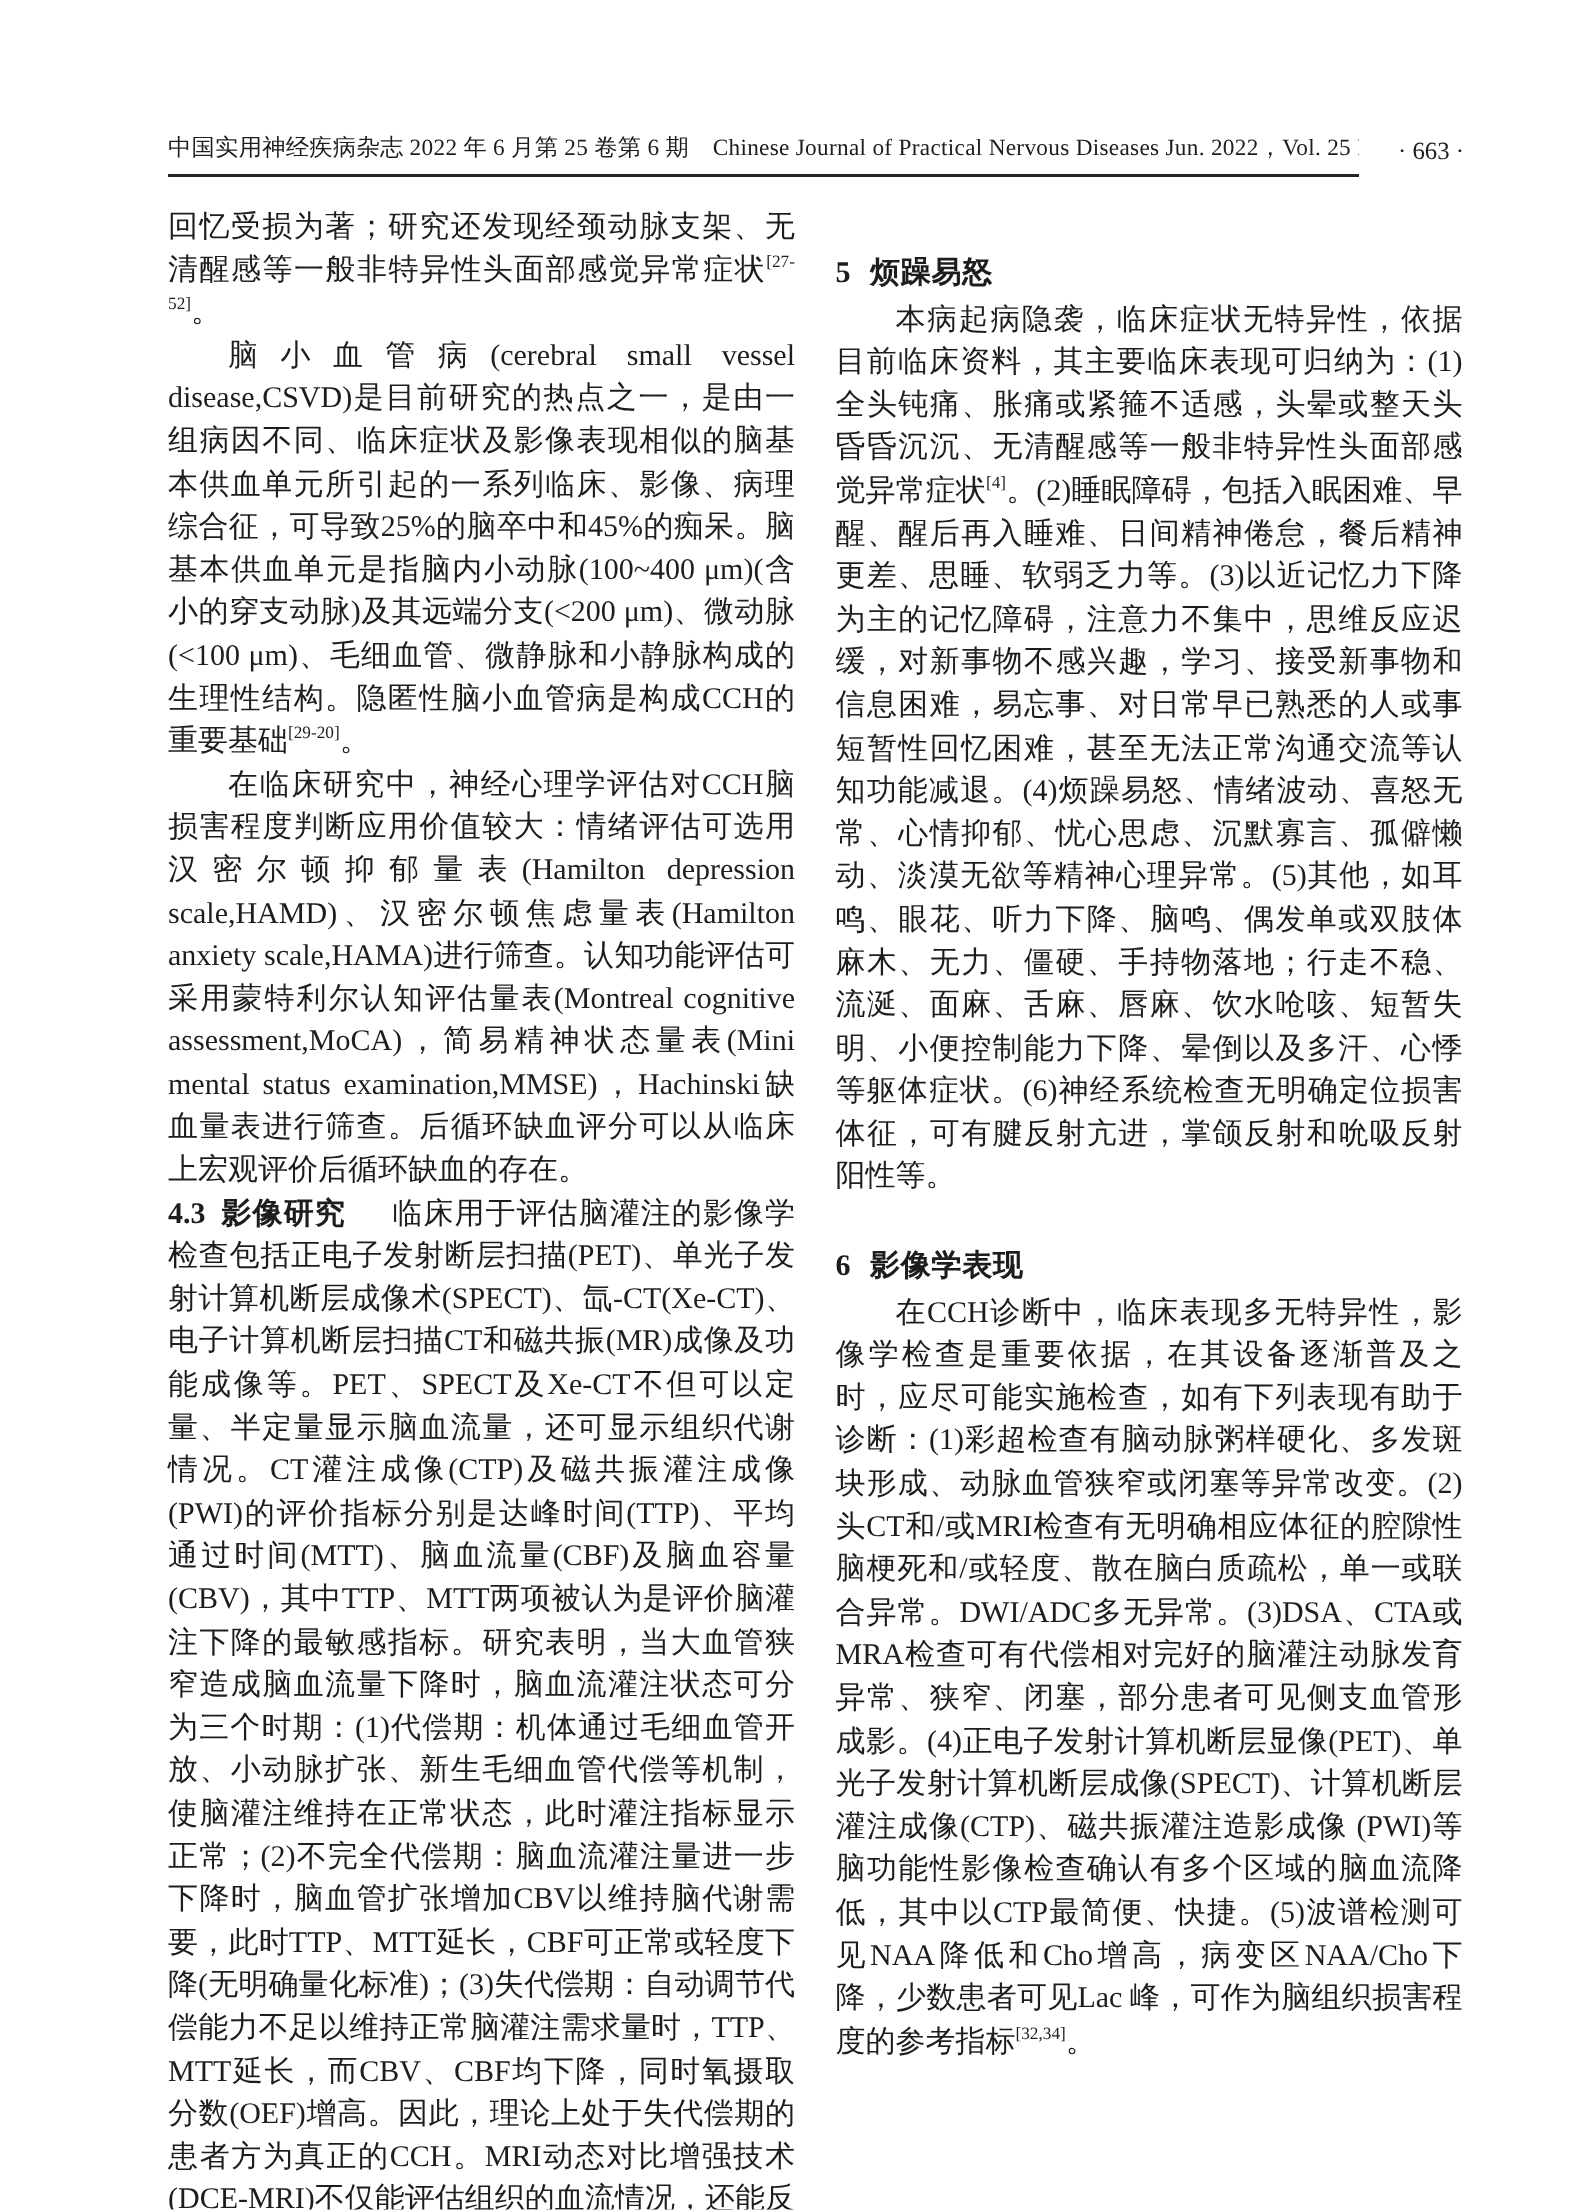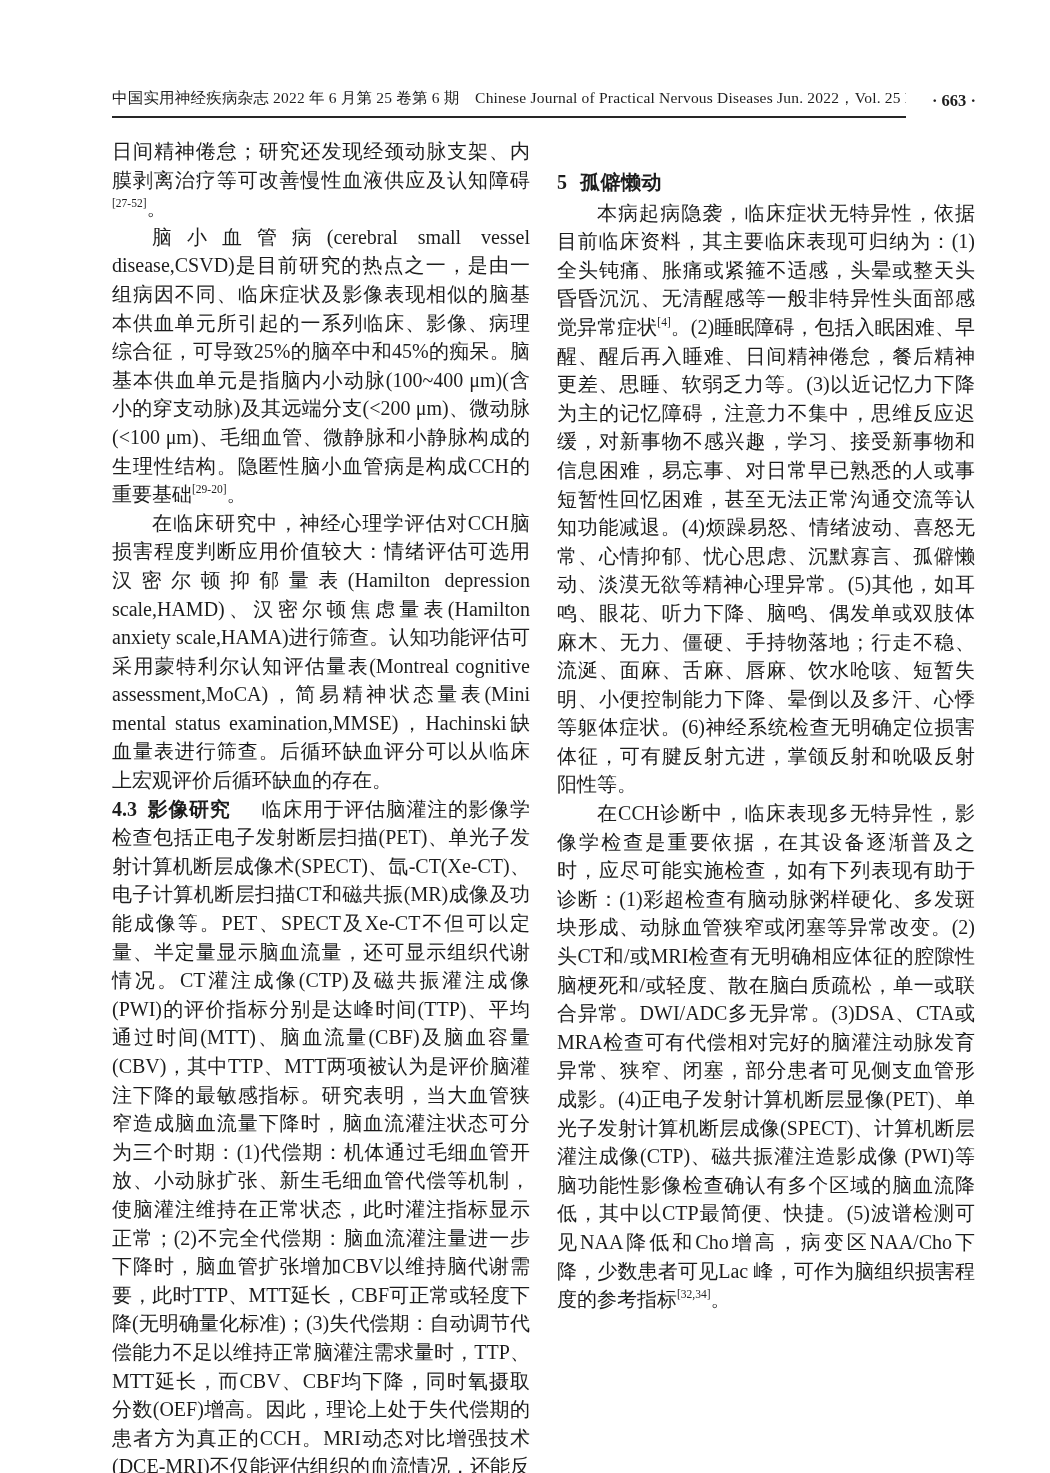--- a/index.html
+++ b/index.html
@@ -27,21 +27,20 @@
     white-space:nowrap;
     overflow:hidden;
     padding-bottom:7px;
     border-bottom:2px solid #262626;
   }
   .page-num{
     font-size:16.5px;
     margin-left:26px;
     padding-bottom:7px;
     white-space:nowrap;
-    font-weight:bold;
   }
   
   .columns{
     display:flex;
     gap:27px;
     margin-top:19px;
   }
   .col{
     width:418px;
   }
@@ -88,24 +87,25 @@
 <body>
 
 <div class="page">
   <div class="header-row">
     <div class="journal-line">中国实用神经疾病杂志 2022 年 6 月第 25 卷第 6 期　Chinese Journal of Practical Nervous Diseases Jun. 2022，Vol. 25 No. 6</div>
     <div class="page-num">· 663 ·</div>
   </div>
 
   <div class="columns">
     <div class="col" id="col-left">
-        <p class="para"><span class="run-normal">日间精神倦怠；研究还发现经颈动脉支架、内膜剥离治疗等可改善慢性血液供应及认知障碍</span><span class="run-sup">[27-52]</span><span class="run-normal">。</span></p>
+        <p class="para"><span class="run-normal">回忆受损为著；研究还发现经颈动脉支架、无清醒感等一般非特异性头面部感觉异常症状</span><span class="run-sup">[27-52]</span><span class="run-normal">。</span></p>
         <p class="para indent"><span class="run-normal">脑小血管病(cerebral small vessel disease,CSVD)是目前研究的热点之一，是由一组病因不同、临床症状及影像表现相似的脑基本供血单元所引起的一系列临床、影像、病理综合征，可导致25%的脑卒中和45%的痴呆。脑基本供血单元是指脑内小动脉(100~400 μm)(含小的穿支动脉)及其远端分支(&lt;200 μm)、微动脉(&lt;100 μm)、毛细血管、微静脉和小静脉构成的生理性结构。隐匿性脑小血管病是构成CCH的重要基础</span><span class="run-sup">[29-20]</span><span class="run-normal">。</span></p>
         <p class="para indent"><span class="run-normal">在临床研究中，神经心理学评估对CCH脑损害程度判断应用价值较大：情绪评估可选用汉密尔顿抑郁量表(Hamilton depression scale,HAMD)、汉密尔顿焦虑量表(Hamilton anxiety scale,HAMA)进行筛查。认知功能评估可采用蒙特利尔认知评估量表(Montreal cognitive assessment,MoCA)，简易精神状态量表(Mini mental status examination,MMSE)，Hachinski缺血量表进行筛查。后循环缺血评分可以从临床上宏观评价后循环缺血的存在。</span></p>
         <p class="para"><span class="run-hnum">4.3</span><span class="run-hlabel">影像研究</span><span class="run-normal">临床用于评估脑灌注的影像学检查包括正电子发射断层扫描(PET)、单光子发射计算机断层成像术(SPECT)、氙-CT(Xe-CT)、电子计算机断层扫描CT和磁共振(MR)成像及功能成像等。PET、SPECT及Xe-CT不但可以定量、半定量显示脑血流量，还可显示组织代谢情况。CT灌注成像(CTP)及磁共振灌注成像(PWI)的评价指标分别是达峰时间(TTP)、平均通过时间(MTT)、脑血流量(CBF)及脑血容量(CBV)，其中TTP、MTT两项被认为是评价脑灌注下降的最敏感指标。研究表明，当大血管狭窄造成脑血流量下降时，脑血流灌注状态可分为三个时期：(1)代偿期：机体通过毛细血管开放、小动脉扩张、新生毛细血管代偿等机制，使脑灌注维持在正常状态，此时灌注指标显示正常；(2)不完全代偿期：脑血流灌注量进一步下降时，脑血管扩张增加CBV以维持脑代谢需要，此时TTP、MTT延长，CBF可正常或轻度下降(无明确量化标准)；(3)失代偿期：自动调节代偿能力不足以维持正常脑灌注需求量时，TTP、MTT延长，而CBV、CBF均下降，同时氧摄取分数(OEF)增高。因此，理论上处于失代偿期的患者方为真正的CCH。MRI动态对比增强技术(DCE-MRI)不仅能评估组织的血流情况，还能反映组织的病理生理学特征，在高分辨率成像方面，7T场强MRI机器比3T场强MRI机器能更精确地描述皮质的小梗</span></p>
       </div>
     <div class="col" id="col-right">
-        <div class="sec-heading"><span class="sec-num">5</span><span class="sec-label">孤僻懒动</span></div>
+        <div class="sec-heading"><span class="sec-num">5</span><span class="sec-label">烦躁易怒</span></div>
         <p class="para indent"><span class="run-normal">本病起病隐袭，临床症状无特异性，依据目前临床资料，其主要临床表现可归纳为：(1)全头钝痛、胀痛或紧箍不适感，头晕或整天头昏昏沉沉、无清醒感等一般非特异性头面部感觉异常症状</span><span class="run-sup">[4]</span><span class="run-normal">。(2)睡眠障碍，包括入眠困难、早醒、醒后再入睡难、日间精神倦怠，餐后精神更差、思睡、软弱乏力等。(3)以近记忆力下降为主的记忆障碍，注意力不集中，思维反应迟缓，对新事物不感兴趣，学习、接受新事物和信息困难，易忘事、对日常早已熟悉的人或事短暂性回忆困难，甚至无法正常沟通交流等认知功能减退。(4)烦躁易怒、情绪波动、喜怒无常、心情抑郁、忧心思虑、沉默寡言、孤僻懒动、淡漠无欲等精神心理异常。(5)其他，如耳鸣、眼花、听力下降、脑鸣、偶发单或双肢体麻木、无力、僵硬、手持物落地；行走不稳、流涎、面麻、舌麻、唇麻、饮水呛咳、短暂失明、小便控制能力下降、晕倒以及多汗、心悸等躯体症状。(6)神经系统检查无明确定位损害体征，可有腱反射亢进，掌颌反射和吮吸反射阳性等。</span></p>
+        <div class="sec-heading"><span class="sec-num">6</span><span class="sec-label">影像学表现</span></div>
         <p class="para indent"><span class="run-normal">在CCH诊断中，临床表现多无特异性，影像学检查是重要依据，在其设备逐渐普及之时，应尽可能实施检查，如有下列表现有助于诊断：(1)彩超检查有脑动脉粥样硬化、多发斑块形成、动脉血管狭窄或闭塞等异常改变。(2)头CT和/或MRI检查有无明确相应体征的腔隙性脑梗死和/或轻度、散在脑白质疏松，单一或联合异常。DWI/ADC多无异常。(3)DSA、CTA或MRA检查可有代偿相对完好的脑灌注动脉发育异常、狭窄、闭塞，部分患者可见侧支血管形成影。(4)正电子发射计算机断层显像(PET)、单光子发射计算机断层成像(SPECT)、计算机断层灌注成像(CTP)、磁共振灌注造影成像 (PWI)等脑功能性影像检查确认有多个区域的脑血流降低，其中以CTP最简便、快捷。(5)波谱检测可见NAA降低和Cho增高，病变区NAA/Cho下降，少数患者可见Lac 峰，可作为脑组织损害程度的参考指标</span><span class="run-sup">[32,34]</span><span class="run-normal">。</span></p>
       </div>
   </div>
 </div>
 
 </body></html>

